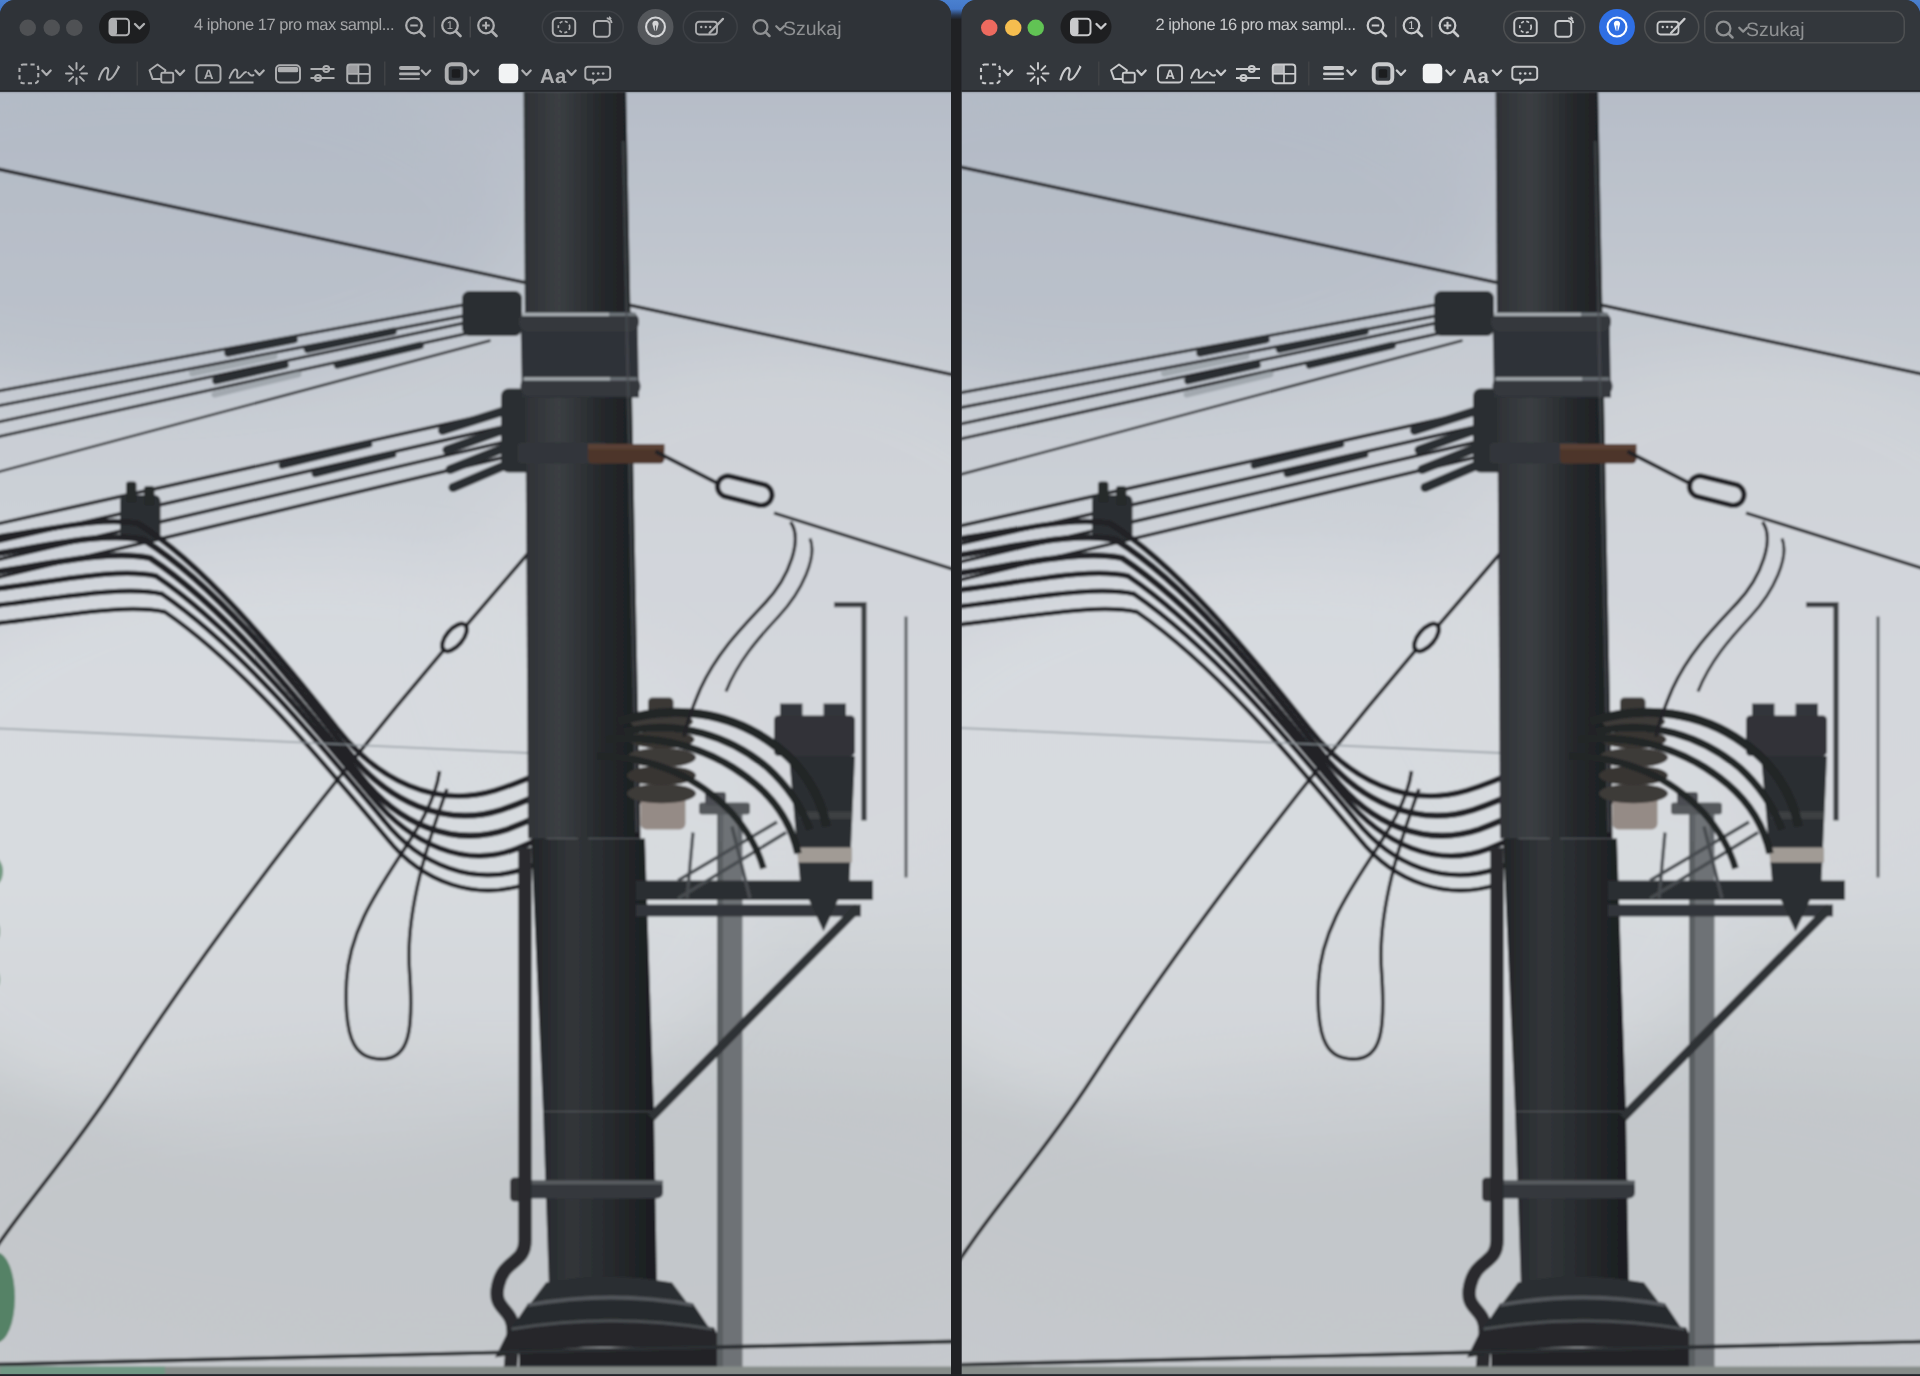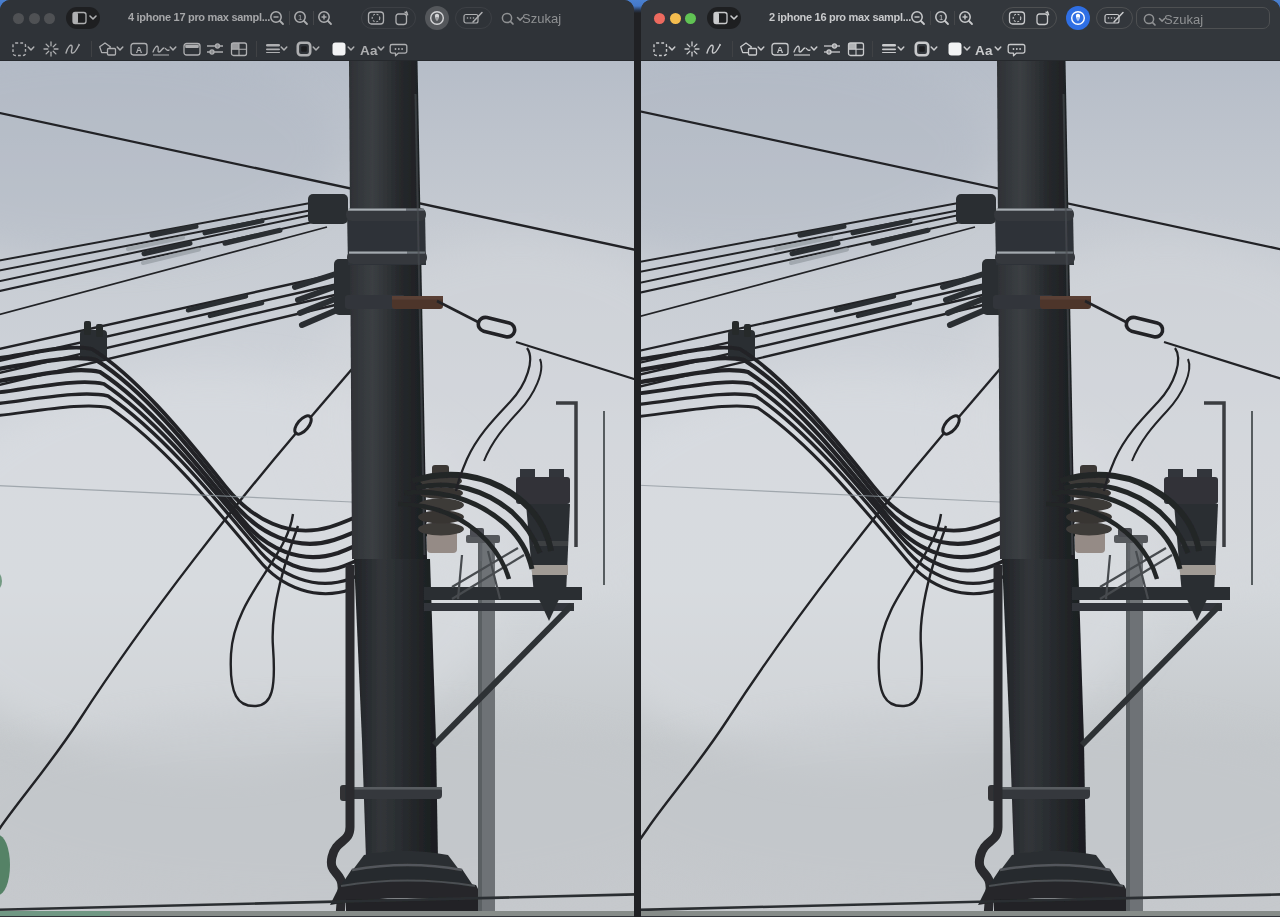--- a/index.html
+++ b/index.html
@@ -8,21 +8,21 @@
    background:linear-gradient(180deg,#4a80cf 0px,#4478c9 6px,#2a3a55 10px,#202124 13px); }
  .win { position:absolute; top:0; height:917px; border-radius:10px 10px 0 0;
    overflow:hidden; background:#31343a; }
  .titlebar { position:relative; height:36px; }
  .toolrow { position:relative; height:25px;
    border-bottom:1px solid #26292d; }
  .tl { position:absolute; top:12.5px; width:11px; height:11px; border-radius:50%; }
  .sbtn { position:absolute; left:66px; top:7px; width:34px; height:22px;
    border-radius:11px; background:#1e1f21; }
  .wtitle { position:absolute; left:100px; top:11px; width:164px; text-align:center;
-   font-size:11px; font-weight:700; letter-spacing:-.3px; white-space:nowrap;padding-left:28px; }
+   font-size:11px; font-weight:400; letter-spacing:-.3px; white-space:nowrap;padding-left:28px; }
  .ab { position:absolute; }
  .vsep { position:absolute; width:1px; height:14px; background:#45474a; }
  .vsep2 { position:absolute; top:40px; width:1px; height:16px; background:#404245;
    top:5px; }
  .pill { position:absolute; top:7px; height:22px; border-radius:11px; }
  .mkbtn { position:absolute; left:425px; top:6px; width:24px; height:24px;
    border-radius:50%; }
  .search { position:absolute; left:495px; top:7px; width:134px; height:22px;
    border-radius:7px; color:#8f9193; font-size:13px; }
  .search span { position:absolute; left:27px; top:3.5px; }

